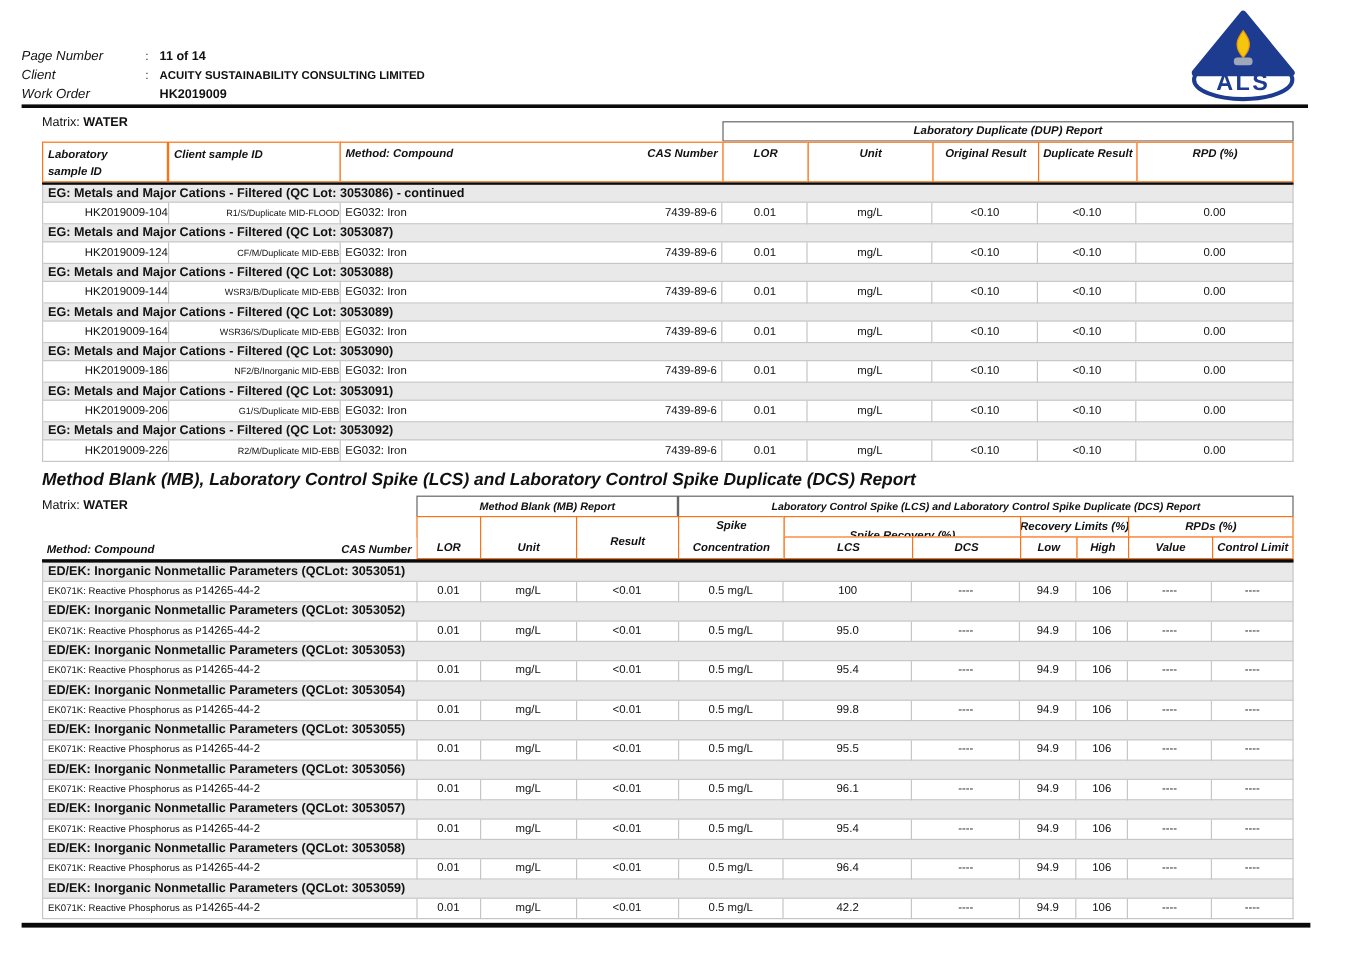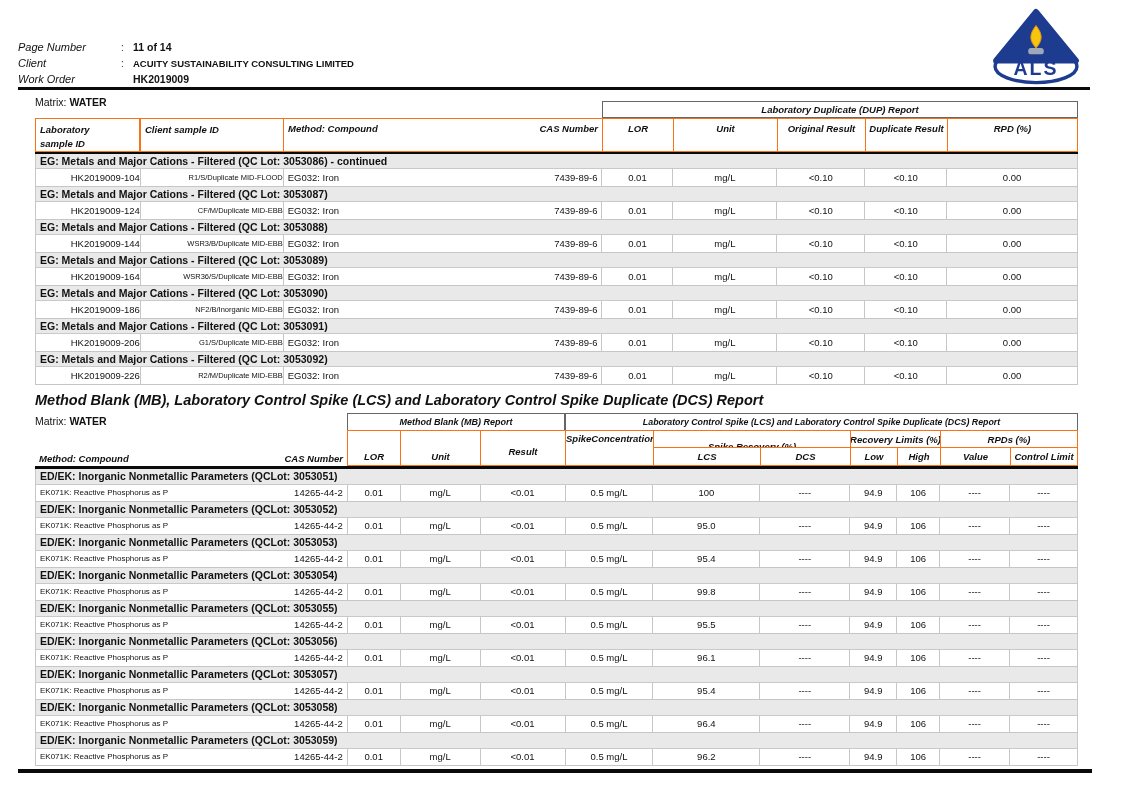--- a/index.html
+++ b/index.html
@@ -31,31 +31,31 @@
   .drow2{height:17px;line-height:16px;font-size:9.5px;}
   .cell{box-sizing:border-box;border-right:1px solid #c6c6c6;border-bottom:1px solid #c6c6c6;
         overflow:hidden;white-space:nowrap;}
   .al{text-align:right;padding-left:4px;}
   .ac{text-align:center;}
   .sm{font-size:7.5px;}
   
   .c-lab{width:105px;} .c-client{width:143px;} .c-mcas1{width:319px;display:flex;justify-content:space-between;padding:0 4px;}
   .c-lor1{width:71px;} .c-unit1{width:104px;} .c-orig{width:88px;} .c-dupres{width:82px;} .c-rpd{width:131px;}
   
-  .c-mcas2{width:312px;display:flex;justify-content:space-between;padding:0 4px;}
+  .c-mcas2{width:312px;display:flex;padding:0 4px;}
   .c-mcas2 .mname{font-size:8px;}
   .c-lor2{width:53px;} .c-unit2{width:80px;} .c-res{width:85px;} .c-spk{width:88px;}
   .c-lcs{width:107px;} .c-dcs{width:90px;} .c-low{width:47px;} .c-high{width:43px;}
   .c-val{width:70px;} .c-cl{width:68px;}
   
   .topalign{padding-top:4px;}
   .twoLine{text-align:left;padding-left:4px;line-height:14px;}
   .spreadH{display:flex;justify-content:space-between;align-items:flex-start;padding:4px 4px 0;}
   .bottomalign{display:flex;align-items:flex-end;justify-content:center;padding-bottom:3px;}
-  .stack{display:flex;flex-direction:row;justify-content:space-between;padding:2px 0 3px;}
+  .stack{display:flex;flex-direction:column;justify-content:space-between;padding:2px 0 3px;}
   .noborder{border:none;}
   .spreadB{display:flex;justify-content:space-between;align-items:flex-end;padding:0 4px 2px;}
   .centerline{display:flex;align-items:center;justify-content:center;}
   
   .sect{position:absolute;left:35px;font-weight:bold;font-style:italic;font-size:14.5px;white-space:nowrap;}
 </style>
 </head>
 <body>
 
 <div class="page">
@@ -392,21 +392,21 @@
         <div class="grow grow2">ED/EK: Inorganic Nonmetallic Parameters  (QCLot: 3053059)</div>
         <div class="drow drow2">
           <div class="cell c-mcas2">
             <span class="mname">EK071K: Reactive Phosphorus as P</span>
             <span>14265-44-2</span>
           </div>
           <div class="cell c-lor2 ac">0.01</div>
           <div class="cell c-unit2 ac">mg/L</div>
           <div class="cell c-res ac">&lt;0.01</div>
           <div class="cell c-spk ac">0.5 mg/L</div>
-          <div class="cell c-lcs ac">96.2</div>
+          <div class="cell c-lcs ac">42.2</div>
           <div class="cell c-dcs ac">----</div>
           <div class="cell c-low ac">94.9</div>
           <div class="cell c-high ac">106</div>
           <div class="cell c-val ac">----</div>
           <div class="cell c-cl ac">----</div>
         </div>
       </div>
   </div>
 
   <div class="rule" style="left:18px;top:769px;width:1074px;height:4px"></div>

